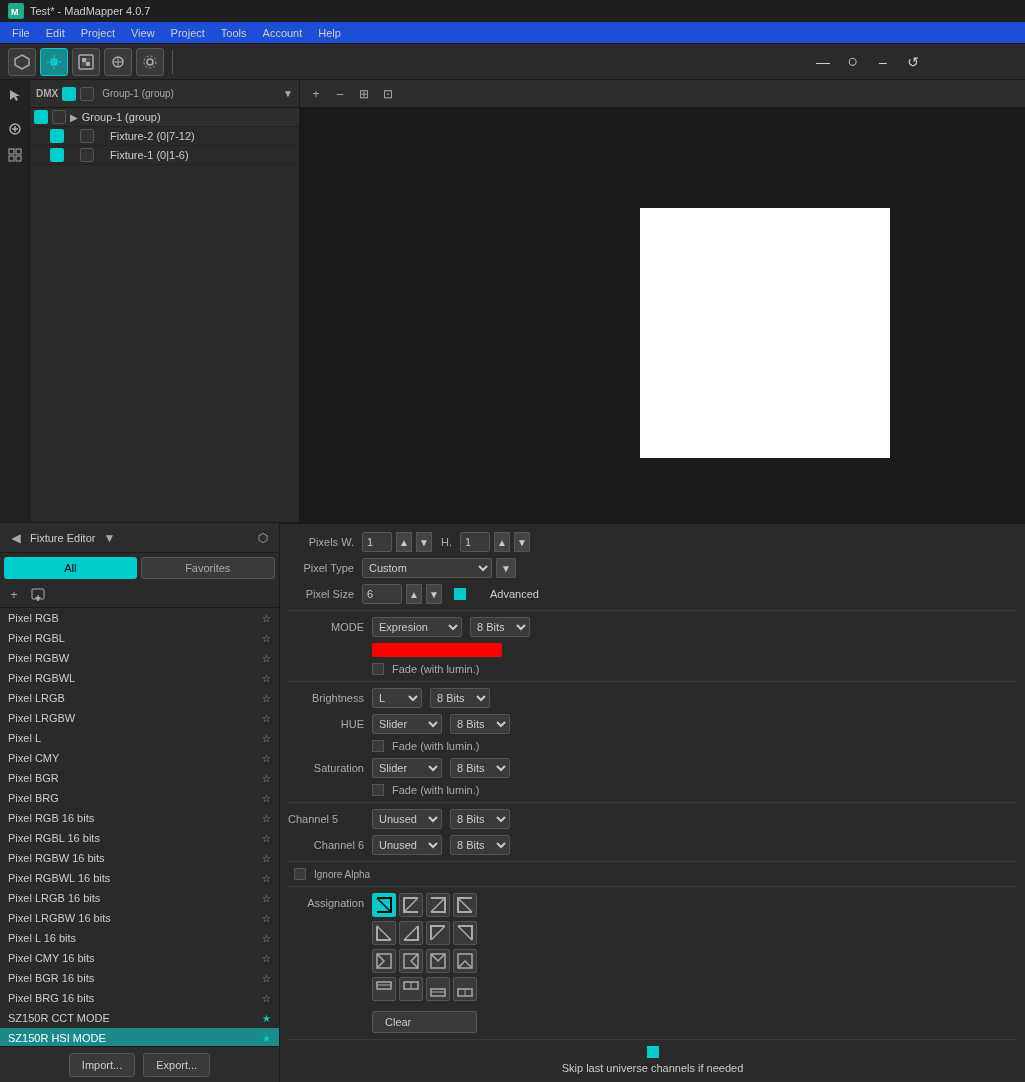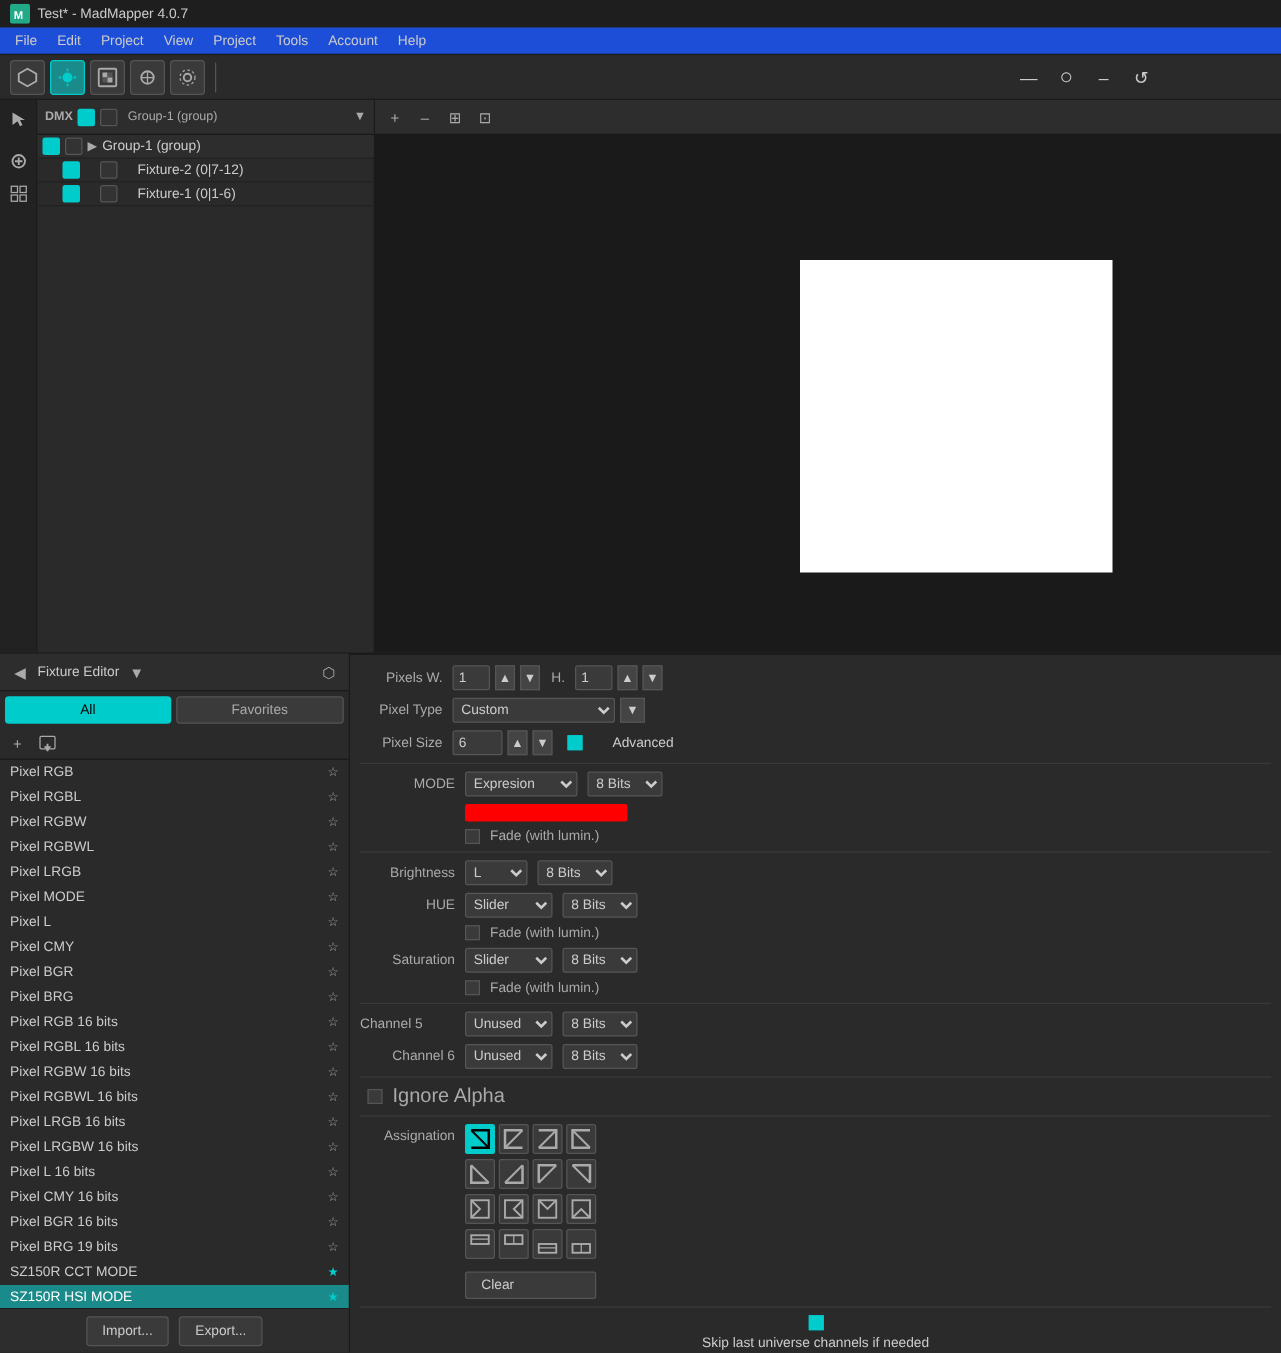--- a/index.html
+++ b/index.html
@@ -260,21 +260,21 @@
         </div>
         <div class="fixture-list-item">
           <span>Pixel RGBWL</span>
           <span class="star fav">☆</span>
         </div>
         <div class="fixture-list-item">
           <span>Pixel LRGB</span>
           <span class="star fav">☆</span>
         </div>
         <div class="fixture-list-item">
-          <span>Pixel MODE</span>
+          <span>Pixel LRGBW</span>
           <span class="star fav">☆</span>
         </div>
         <div class="fixture-list-item">
           <span>Pixel L</span>
           <span class="star fav">☆</span>
         </div>
         <div class="fixture-list-item">
           <span>Pixel CMY</span>
           <span class="star fav">☆</span>
         </div>
@@ -316,21 +316,21 @@
         </div>
         <div class="fixture-list-item">
           <span>Pixel CMY 16 bits</span>
           <span class="star fav">☆</span>
         </div>
         <div class="fixture-list-item">
           <span>Pixel BGR 16 bits</span>
           <span class="star fav">☆</span>
         </div>
         <div class="fixture-list-item">
-          <span>Pixel BRG 19 bits</span>
+          <span>Pixel BRG 16 bits</span>
           <span class="star fav">☆</span>
         </div>
         <div class="fixture-list-item">
           <span>SZ150R CCT MODE</span>
           <span class="star" style="color:#0cc;">★</span>
         </div>
         <div class="fixture-list-item selected">
           <span>SZ150R HSI MODE</span>
           <span class="star" style="color:#0cc;">★</span>
         </div>
@@ -458,21 +458,21 @@
         </select>
         <select class="editor-select" style="width:60px;margin-left:4px;">
           <option>8 Bits</option>
         </select>
       </div>
 
       <div class="section-divider"></div>
 
       <div class="checkbox-row" style="margin-left:6px;">
         <div style="width:12px;height:12px;background:#3a3a3a;border:1px solid #555;cursor:pointer;"></div>
-        <span style="color:#aaa;font-size:16px;margin-left:4px;">Ignore Alpha</span>
+        <span style="color:#aaa;font-size:10px;margin-left:4px;">Ignore Alpha</span>
       </div>
 
       <div class="section-divider"></div>
 
       <div class="editor-row" style="align-items:flex-start;">
         <span style="width:80px;color:#aaa;font-size:11px;text-align:right;padding-right:4px;padding-top:4px;">Assignation</span>
         <div style="display:flex;flex-direction:column;gap:4px;">
 
           <div style="display:flex;gap:3px;">
             <div class="assign-cell active">

